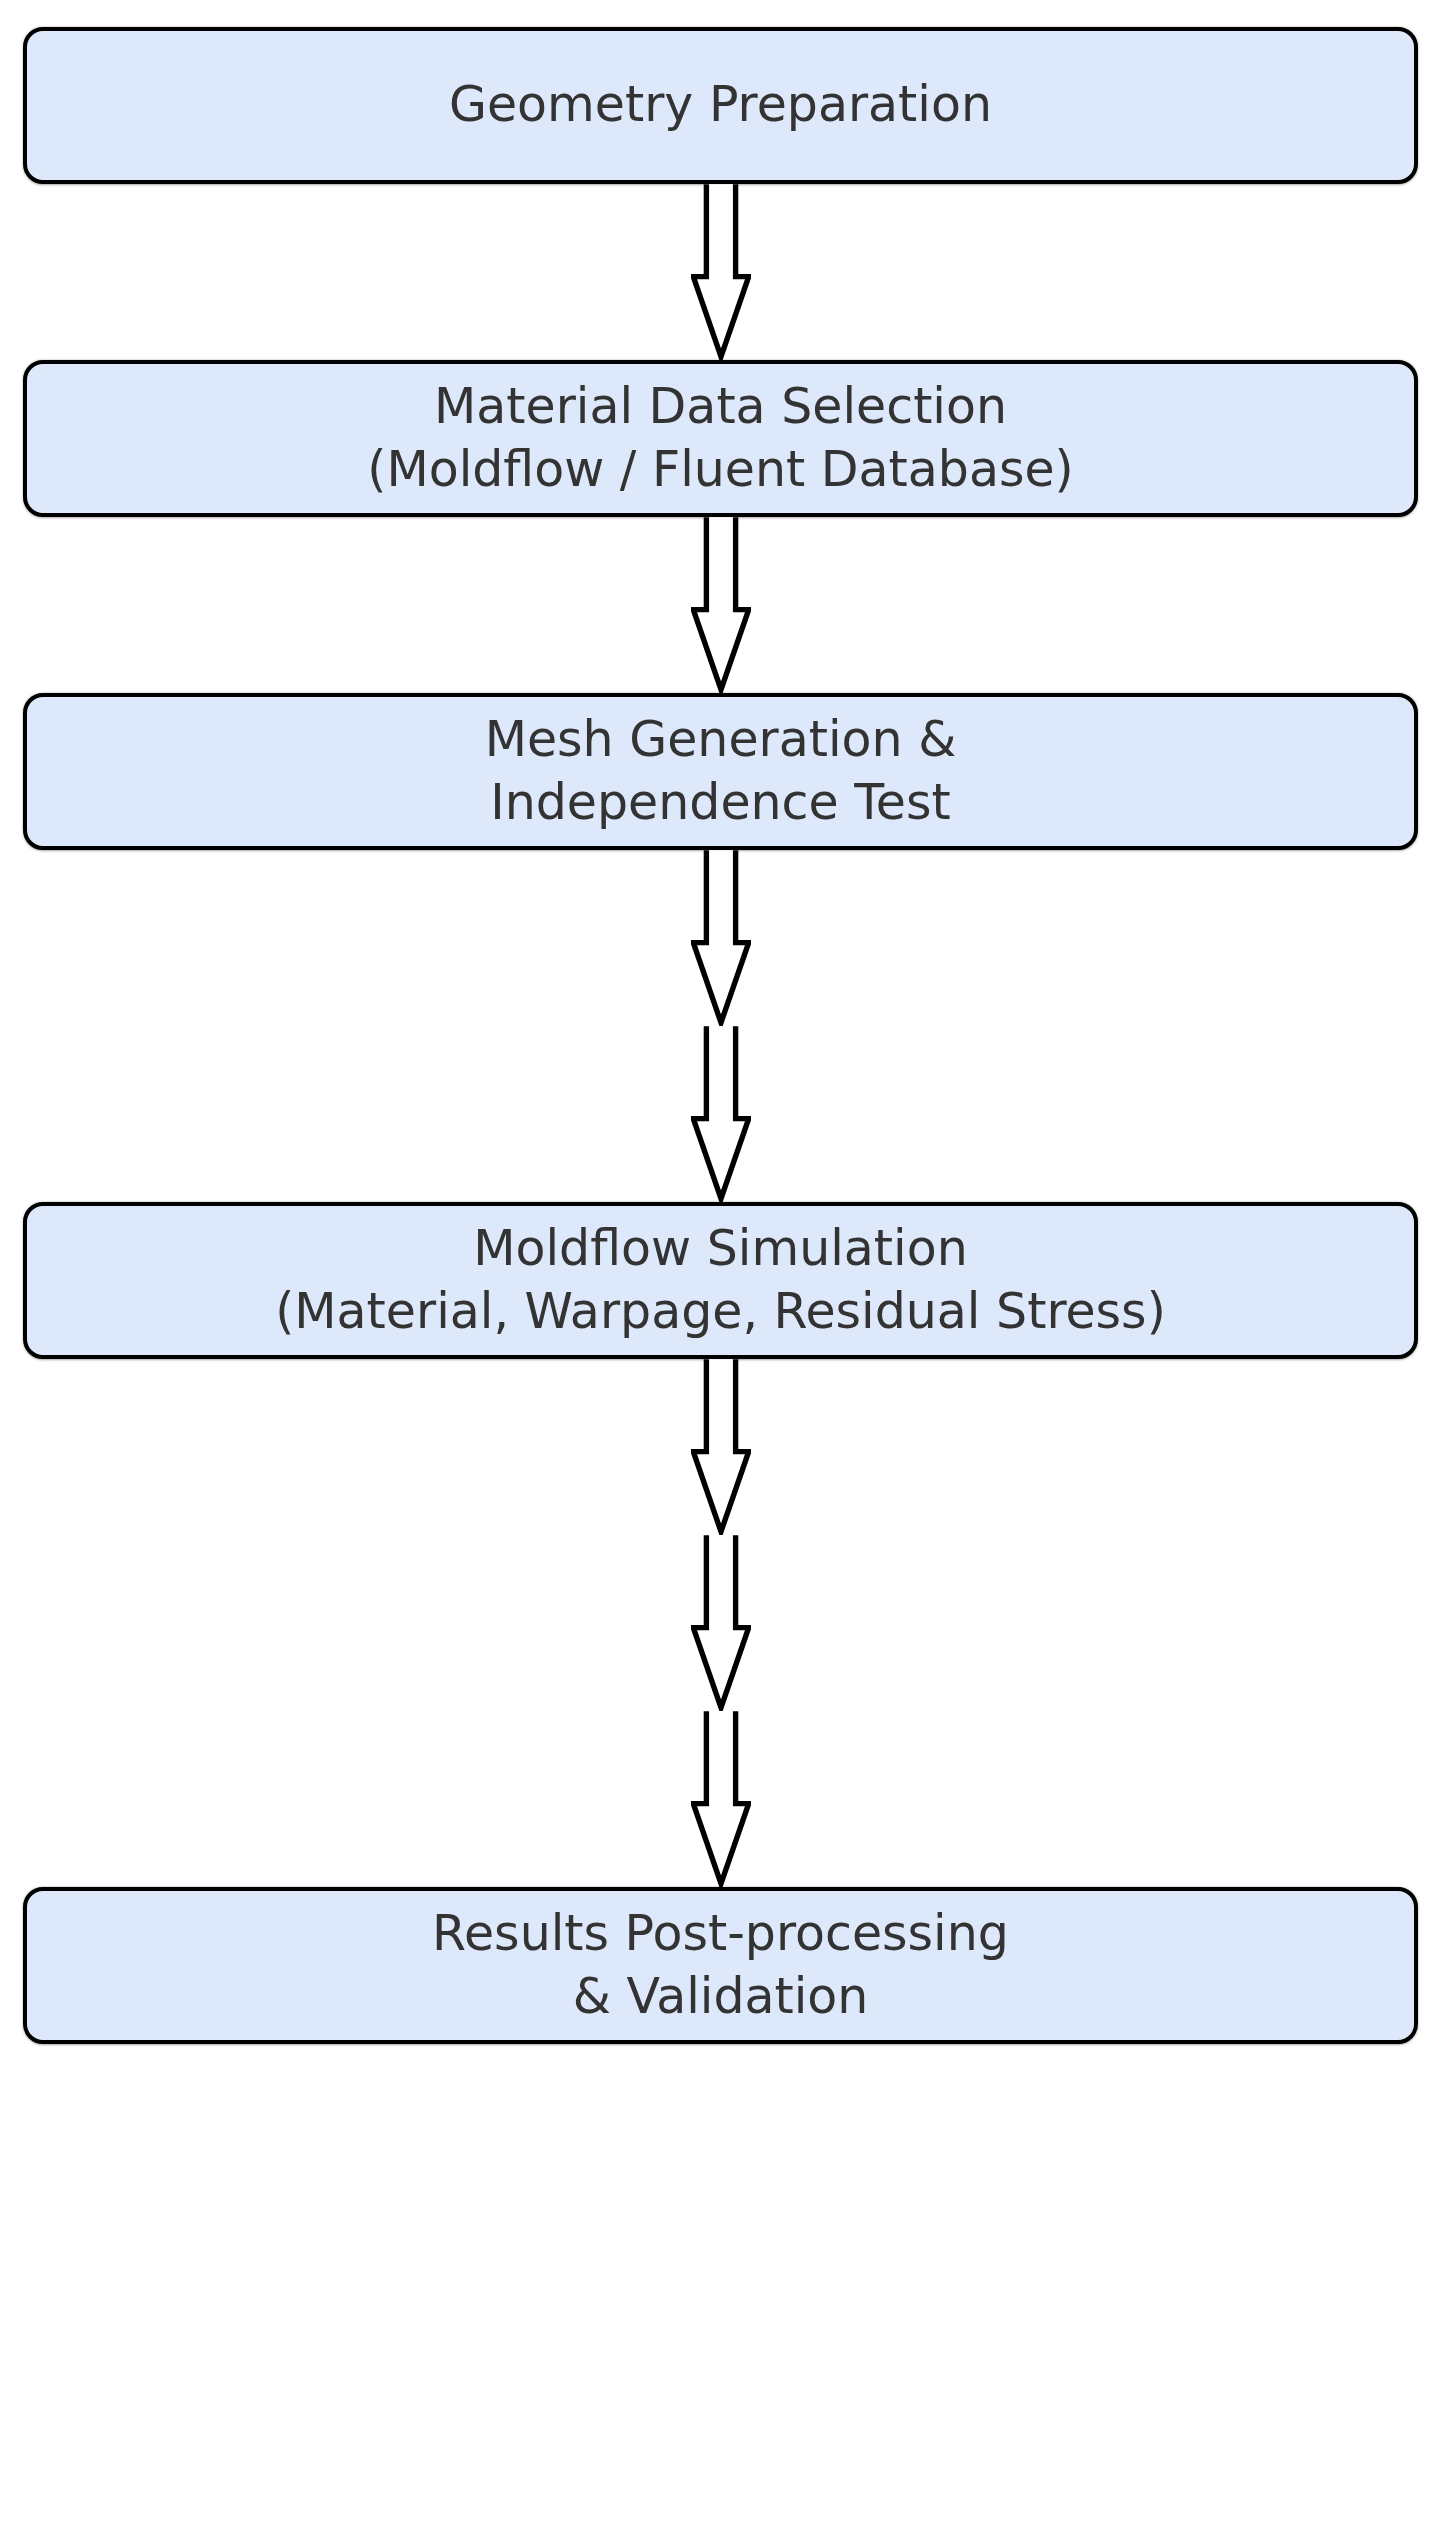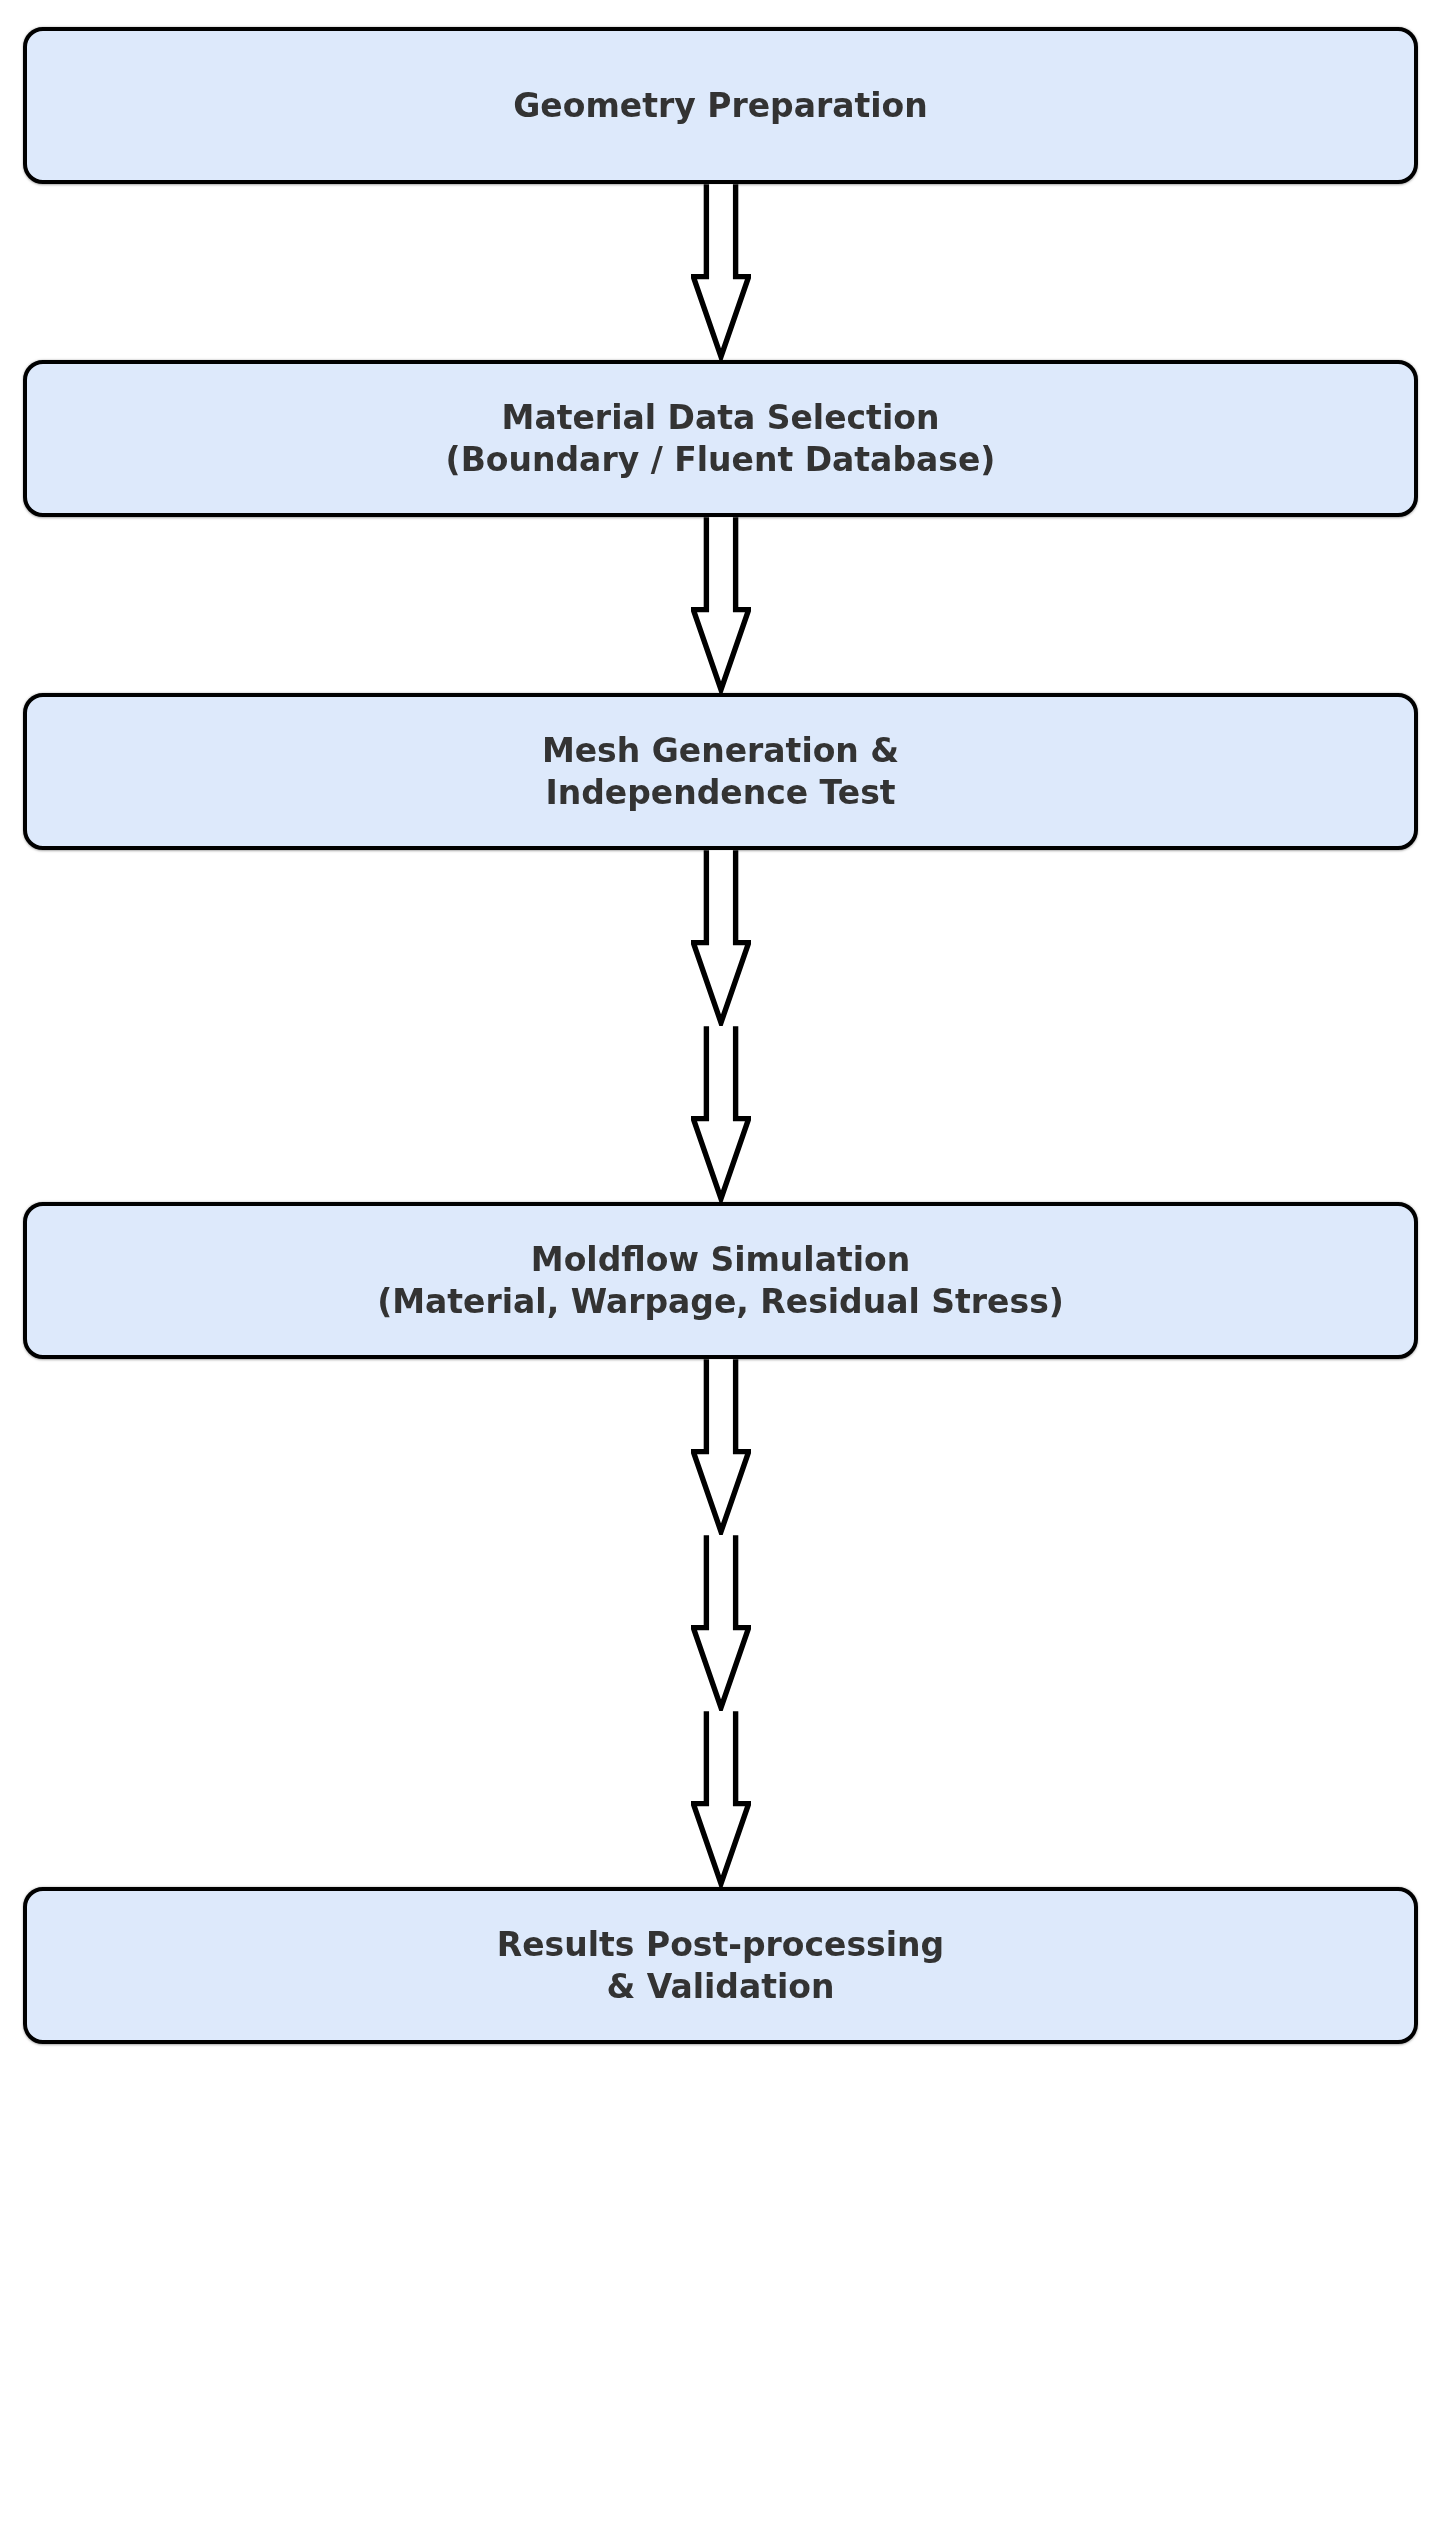--- a/index.html
+++ b/index.html
@@ -27,26 +27,25 @@
     box-sizing: border-box;
     background: #dde9fb;
     border: 4.6px solid #000000;
     border-radius: 20px;
     display: flex;
     align-items: center;
     justify-content: center;
     box-shadow: 0 0.8px 2.3px rgba(0,0,0,0.35);
   }
   .box-label {
-    font-size: 33px;
+    font-size: 49px;
     line-height: 1.27;
     color: #333333;
     text-align: center;
     white-space: pre-line;
-    font-weight: bold;
   }
   .arrow {
     width: 60px;
     height: 176px;
     display: block;
     flex: 0 0 auto;
   }
   .arrow path {
     fill: #ffffff;
     stroke: #000000;
@@ -63,21 +62,21 @@
   <div class="box">
     <span class="box-label">Geometry Preparation</span>
   </div>
 
   <svg class="arrow" viewBox="0 0 78 228" xmlns="http://www.w3.org/2000/svg">
     <path d="M20,0 L20,120 L3,120 L39,224 L75,120 L58,120 L58,0"></path>
   </svg>
 
   <div class="box">
     <span class="box-label">Material Data Selection
-(Boundary / Fluent Database)</span>
+(Moldflow / Fluent Database)</span>
   </div>
 
   <svg class="arrow" viewBox="0 0 78 228" xmlns="http://www.w3.org/2000/svg">
     <path d="M20,0 L20,120 L3,120 L39,224 L75,120 L58,120 L58,0"></path>
   </svg>
 
   <div class="box">
     <span class="box-label">Mesh Generation &amp;
 Independence Test</span>
   </div>

